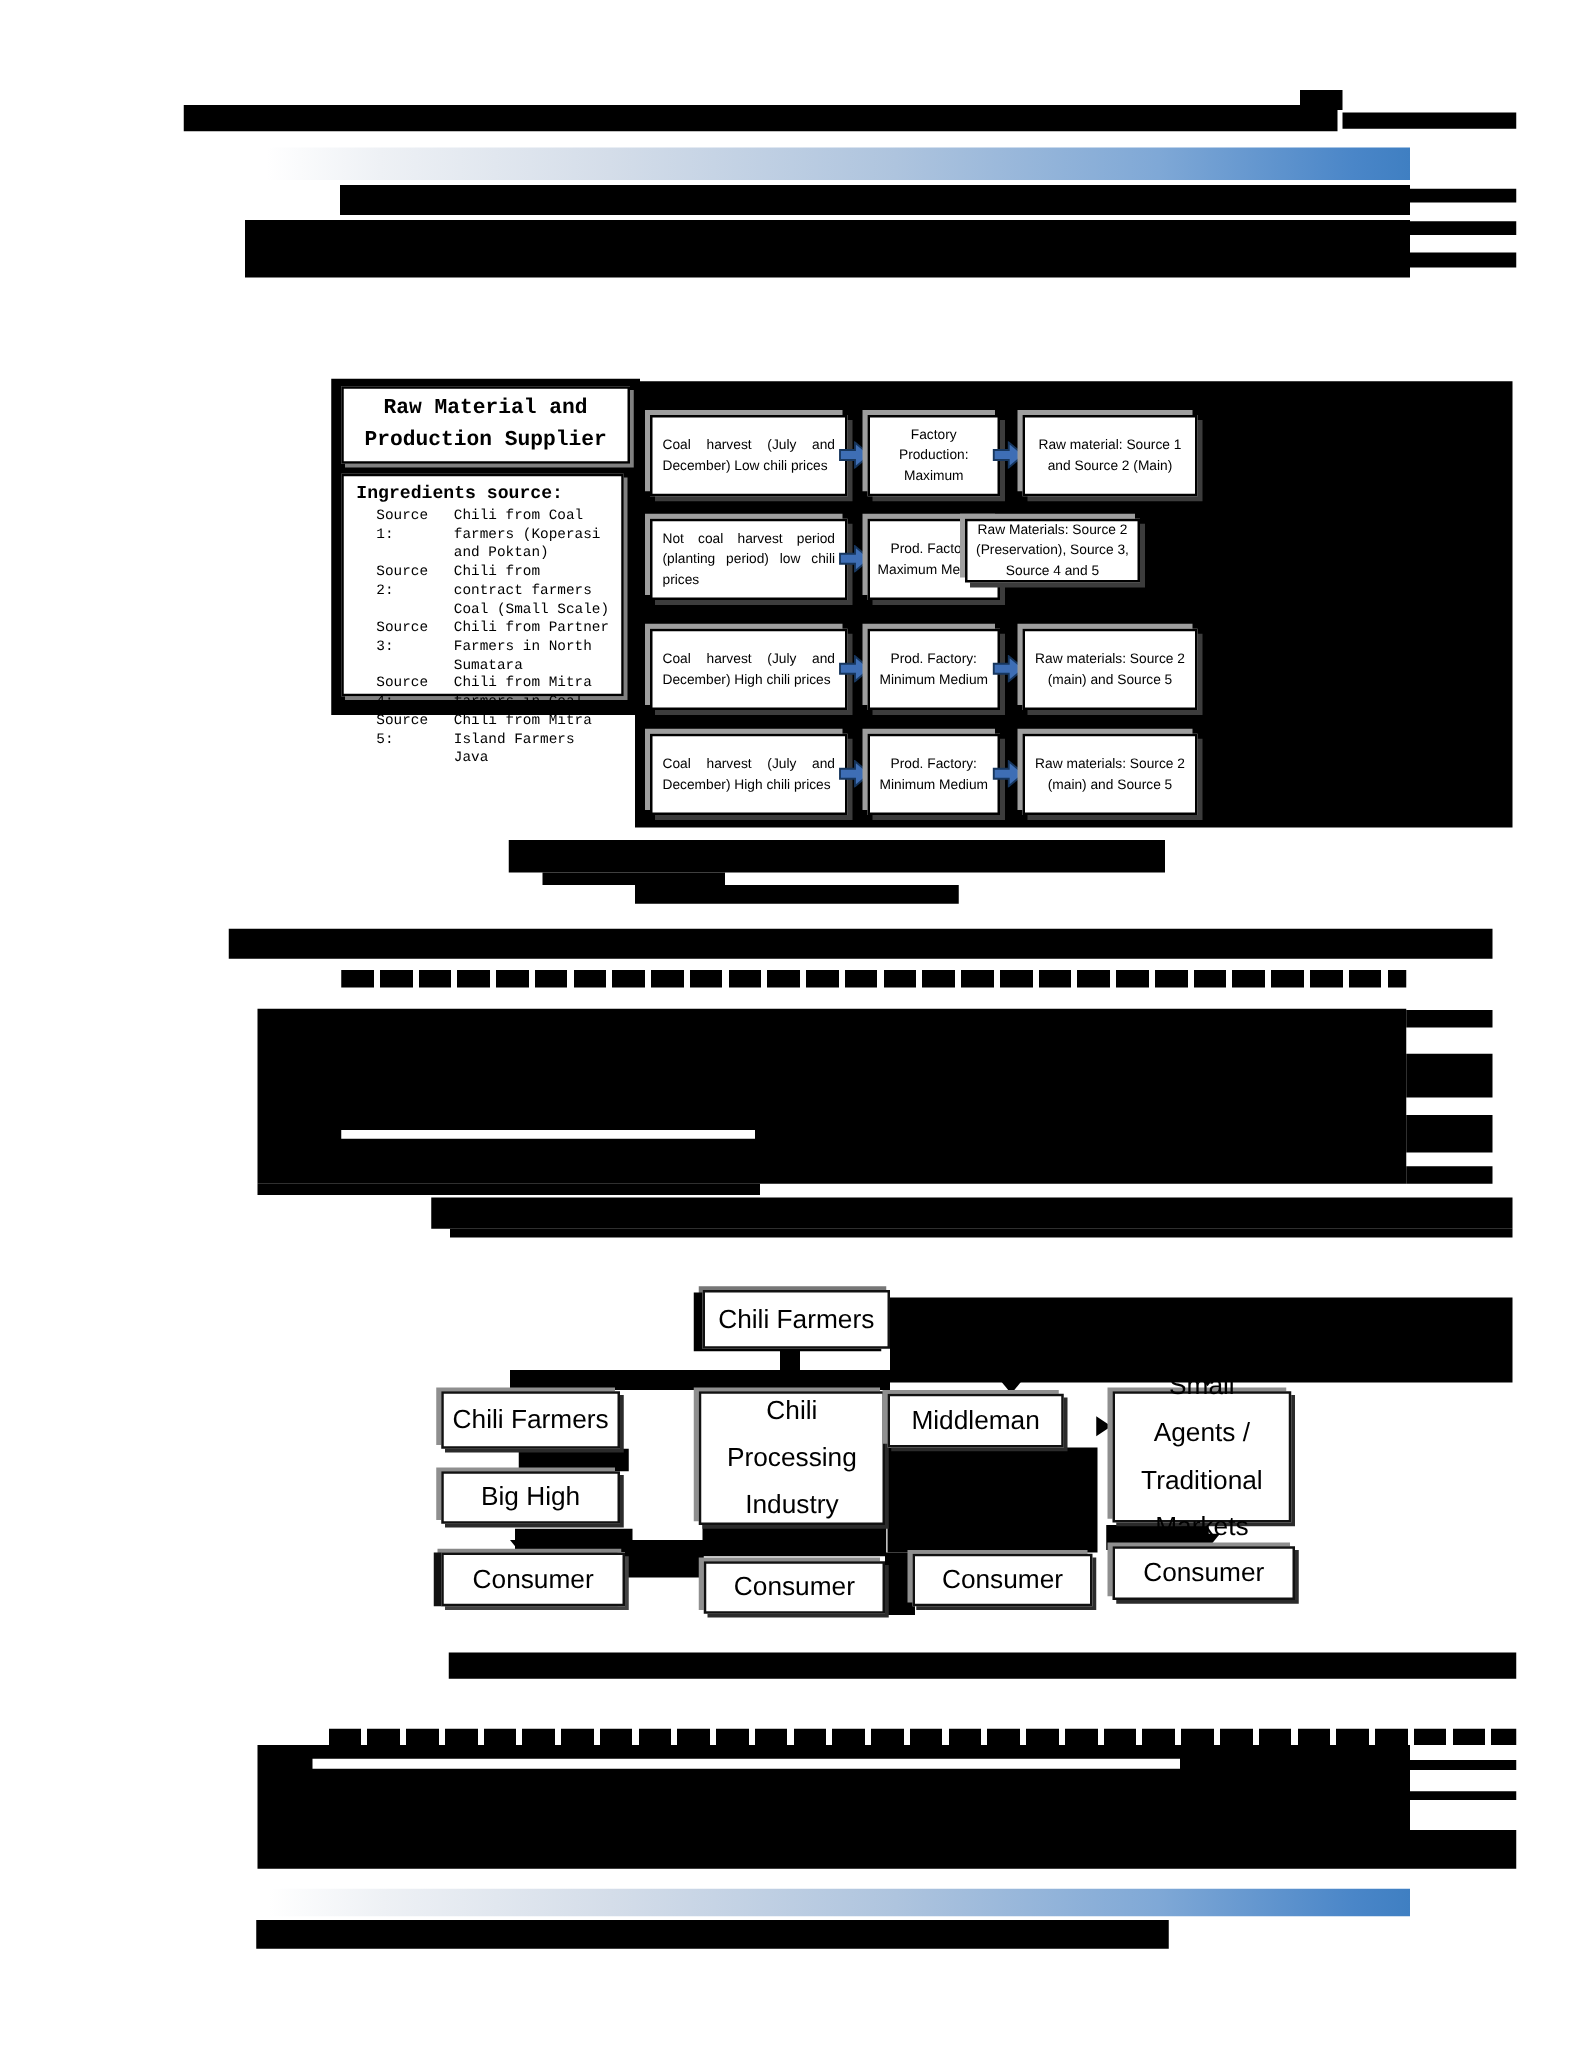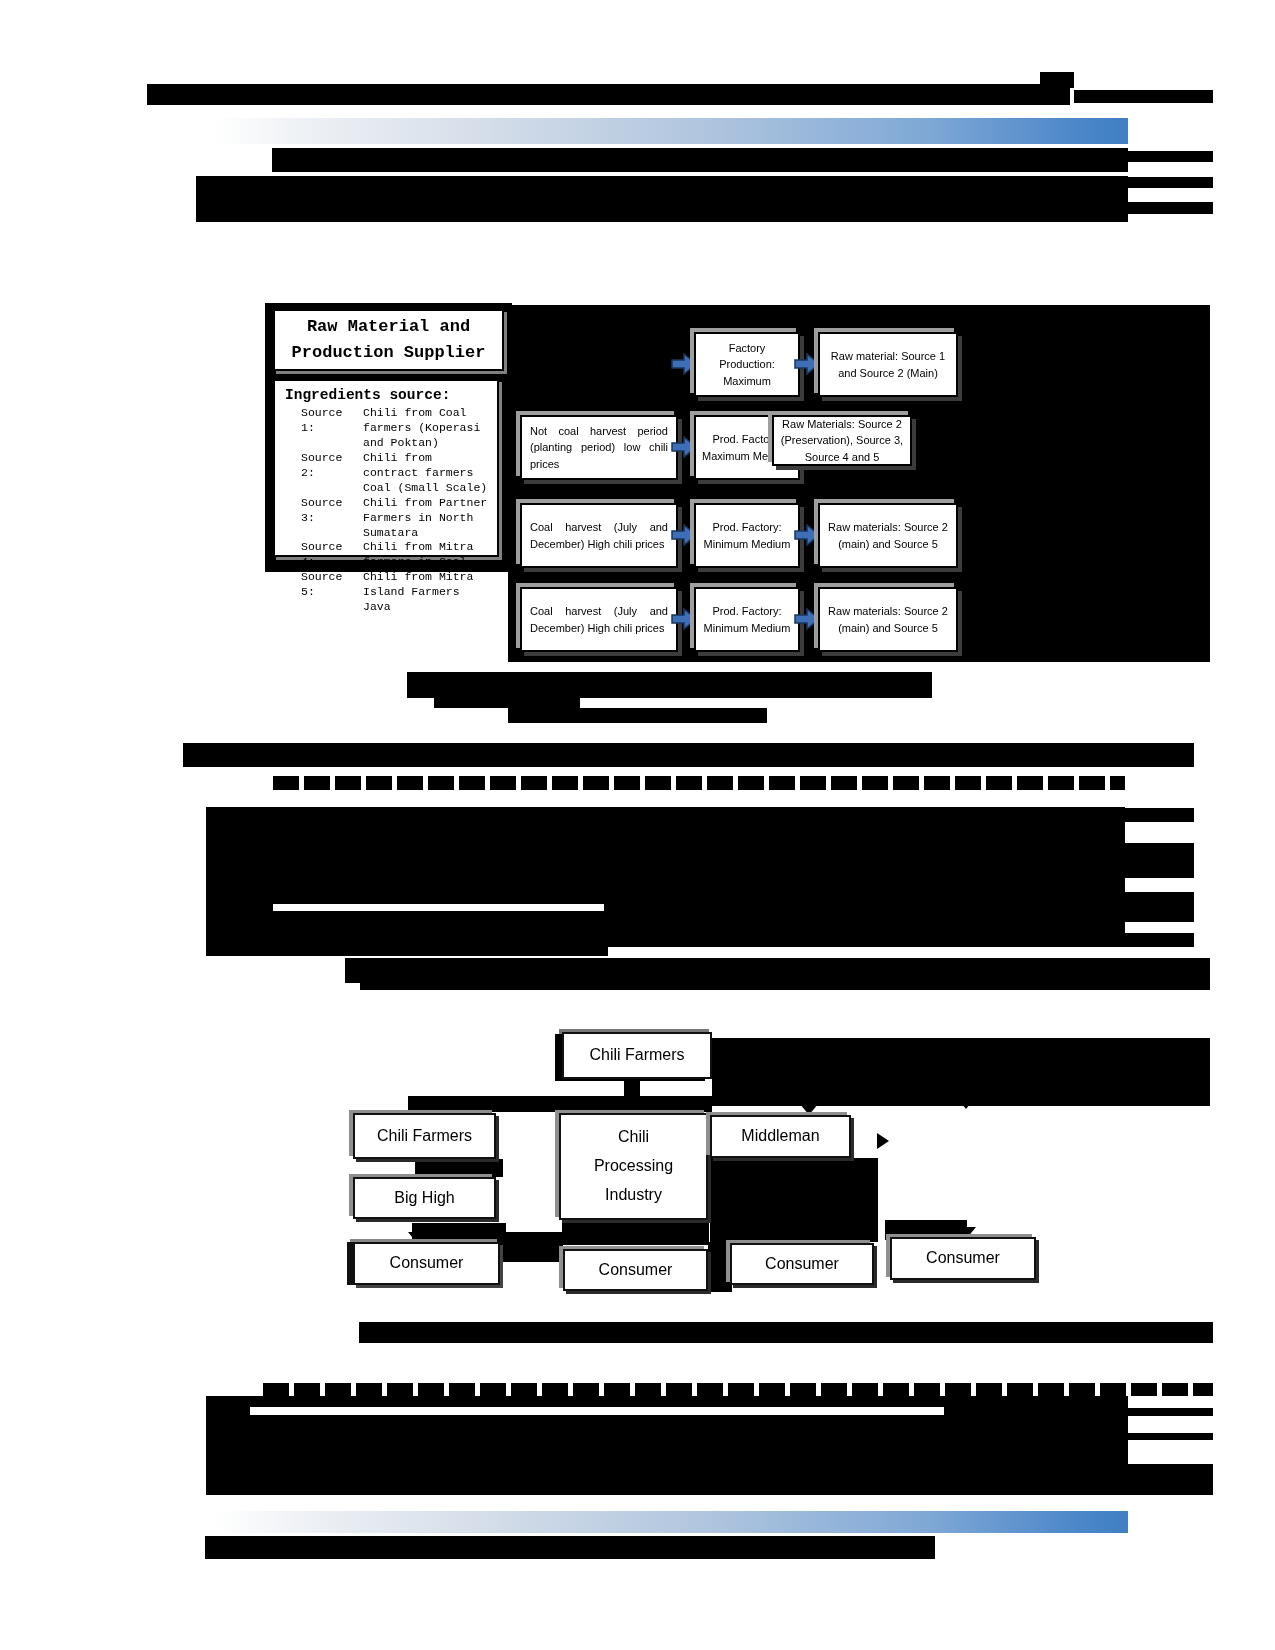--- a/index.html
+++ b/index.html
@@ -29,21 +29,21 @@
         box-shadow:-4px -4px 0 #9e9e9e,4px 4px 0 #3c3c3c;
         display:flex;align-items:center;font-size:11px;line-height:1.5;}
   .fbox.cond{padding:4px 8px;}
   .fbox.cond span{width:100%;text-align:justify;}
   .fbox.mid, .fbox.raw{justify-content:center;text-align:center;padding:2px 6px;}
   .barrow{position:absolute;width:28px;height:22px;}
   
   .f2box{position:absolute;background:#fff;border:2px solid #111;box-sizing:border-box;
          box-shadow:-4px -3px 0 #8f8f8f,3px 3px 0 #2b2b2b;
          display:flex;align-items:center;justify-content:center;text-align:center;
-         font-size:16px;line-height:1.8;}
+         font-size:21px;line-height:1.8;}
   .f2box.topcf{box-shadow:-7px 2px 0 #000,-3px -3px 0 #777;}
   .tri-down{position:absolute;width:0;height:0;border-left:9px solid transparent;
             border-right:9px solid transparent;border-top:11px solid #000;}
   .tri-left{position:absolute;width:0;height:0;border-top:8px solid transparent;
             border-bottom:8px solid transparent;border-right:12px solid #000;}
   .tri-right{position:absolute;width:0;height:0;border-top:8px solid transparent;
              border-bottom:8px solid transparent;border-left:12px solid #000;}
 </style>
 </head>
 <body>
@@ -84,20 +84,23 @@
         <span class="src-label">Source 4:</span>
         <span class="src-desc">Chili from Mitra farmers in Coal</span>
         </div>
       <div class="src-row">
         <span class="src-label">Source 5:</span>
         <span class="src-desc">Chili from Mitra Island Farmers Java</span>
         </div>
     </div>
   </div>
 
+  <div class="fbox cond" style="left:520px;top:332px;width:158px;height:65px">
+      <span>Coal harvest (July and December) Low chili prices</span>
+    </div>
   <svg class="barrow" style="left:670px;top:353px" viewBox="0 0 26 22">
       <polygon points="1,7 13,7 13,1 25,11 13,21 13,15 1,15" style="fill:var(--arrow-blue);stroke:var(--arrow-dark);stroke-width:1.5"></polygon>
     </svg>
   <div class="fbox mid" style="left:694px;top:332px;width:106px;height:65px">
       <span>Factory Production: Maximum</span>
     </div>
   <svg class="barrow" style="left:793px;top:353px" viewBox="0 0 26 22">
       <polygon points="1,7 13,7 13,1 25,11 13,21 13,15 1,15" style="fill:var(--arrow-blue);stroke:var(--arrow-dark);stroke-width:1.5"></polygon>
     </svg>
   <div class="fbox raw" style="left:818px;top:332px;width:140px;height:65px">
@@ -194,20 +197,23 @@
     </div>
   <div class="f2box" style="left:353px;top:1113px;width:143px;height:46px">
       <span>Chili Farmers</span>
     </div>
   <div class="f2box" style="left:559px;top:1113px;width:149px;height:107px;padding:0 20px">
       <span>Chili Processing Industry</span>
     </div>
   <div class="f2box" style="left:710px;top:1115px;width:141px;height:43px">
       <span>Middleman</span>
     </div>
+  <div class="f2box" style="left:890px;top:1113px;width:143px;height:105px;padding:0 10px">
+      <span>Small Agents / Traditional Markets</span>
+    </div>
   <div class="f2box" style="left:353px;top:1177px;width:143px;height:42px">
       <span>Big High</span>
     </div>
   <div class="f2box" style="left:353px;top:1242px;width:147px;height:43px;box-shadow:-6px 0 0 #111,-3px -3px 0 #888,3px 3px 0 #444">
       <span>Consumer</span>
     </div>
   <div class="f2box" style="left:563px;top:1249px;width:145px;height:42px">
       <span>Consumer</span>
     </div>
   <div class="f2box" style="left:730px;top:1243px;width:144px;height:42px">

